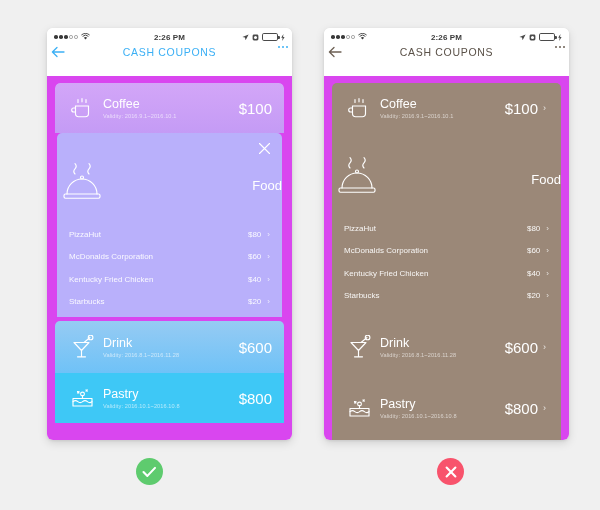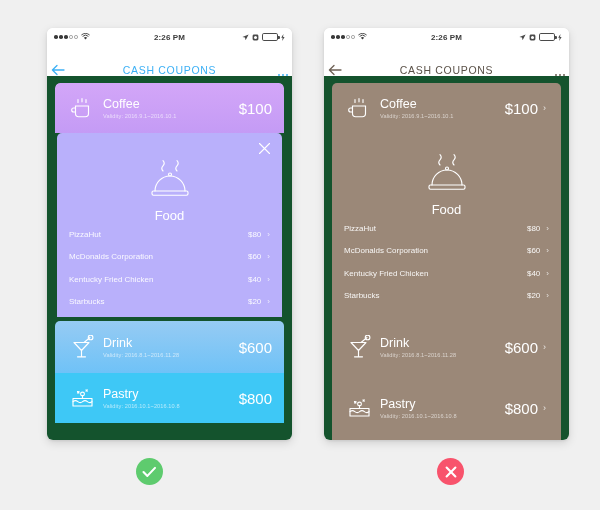--- a/index.html
+++ b/index.html
@@ -62,57 +62,57 @@
     content: ""; position: absolute; right: -2.6px; top: 2px;
     width: 1.6px; height: 3.2px; background: #4a4a4a; border-radius: 0 1px 1px 0;
   }
   .battery-fill { width: 52%; height: 100%; background: #4a4a4a; border-radius: 0.5px; }
 
   
   .navbar {
     height: 30px;
     flex: 0 0 30px;
     display: flex;
-    align-items: flex-end;
+    align-items: flex-start;
     padding: 0 4px;
     background: #fff;
   }
   .nav-title {
     flex: 1;
     text-align: center;
     font-size: 10.5px;
     letter-spacing: 0.7px;
   }
   .nav-btn { width: 22px; display: flex; align-items: center; cursor: pointer; }
   .nav-btn.right { justify-content: flex-end; }
   .dots-h { display: flex; gap: 1.8px; }
   .dots-h i { width: 2.3px; height: 2.3px; border-radius: 50%; display: block; }
 
   
-  .content { flex: 1; position: relative; background: #14532d; padding: 7px 8px 0; }
+  .content { flex: 1; position: relative; background: #d946ef; padding: 7px 8px 0; }
   .screen { position: relative; border-radius: 5px; overflow: hidden; height: 365px; }
 
   
   .coupon {
     height: 48px;
     display: flex;
     align-items: center;
     padding: 0 12px;
     position: relative;
   }
   .coupon .ic { width: 30px; flex: 0 0 30px; display: flex; align-items: center; justify-content: center; }
   .coupon .txt { flex: 1; padding-left: 6px; }
   .coupon .name { font-size: 12.5px; color: #fff; line-height: 1.15; }
   .coupon .valid { font-size: 5.6px; color: rgba(255,255,255,0.62); margin-top: 2px; letter-spacing: 0.1px; }
   .coupon .amt { font-size: 15px; color: #fff; }
   .coupon .chev { font-size: 9px; color: rgba(255,255,255,0.8); margin-left: 5px; width: 6px; }
 
   
   .food-panel { position: relative; padding: 12px 0 4px; }
-  .food-hero { height: 78px; display: flex; flex-direction: column; align-items: center; justify-content: flex-end; }
+  .food-hero { height: 78px; display: flex; flex-direction: row; align-items: center; justify-content: space-between; }
   .food-label { font-size: 13px; color: #fff; margin-top: 3px; }
   .close-x {
     position: absolute; top: 9px; right: 11px;
     width: 13px; height: 13px; cursor: pointer;
   }
   .sub-row {
     height: 22.5px;
     display: flex; align-items: center;
     padding: 0 12px;
     font-size: 8px;

